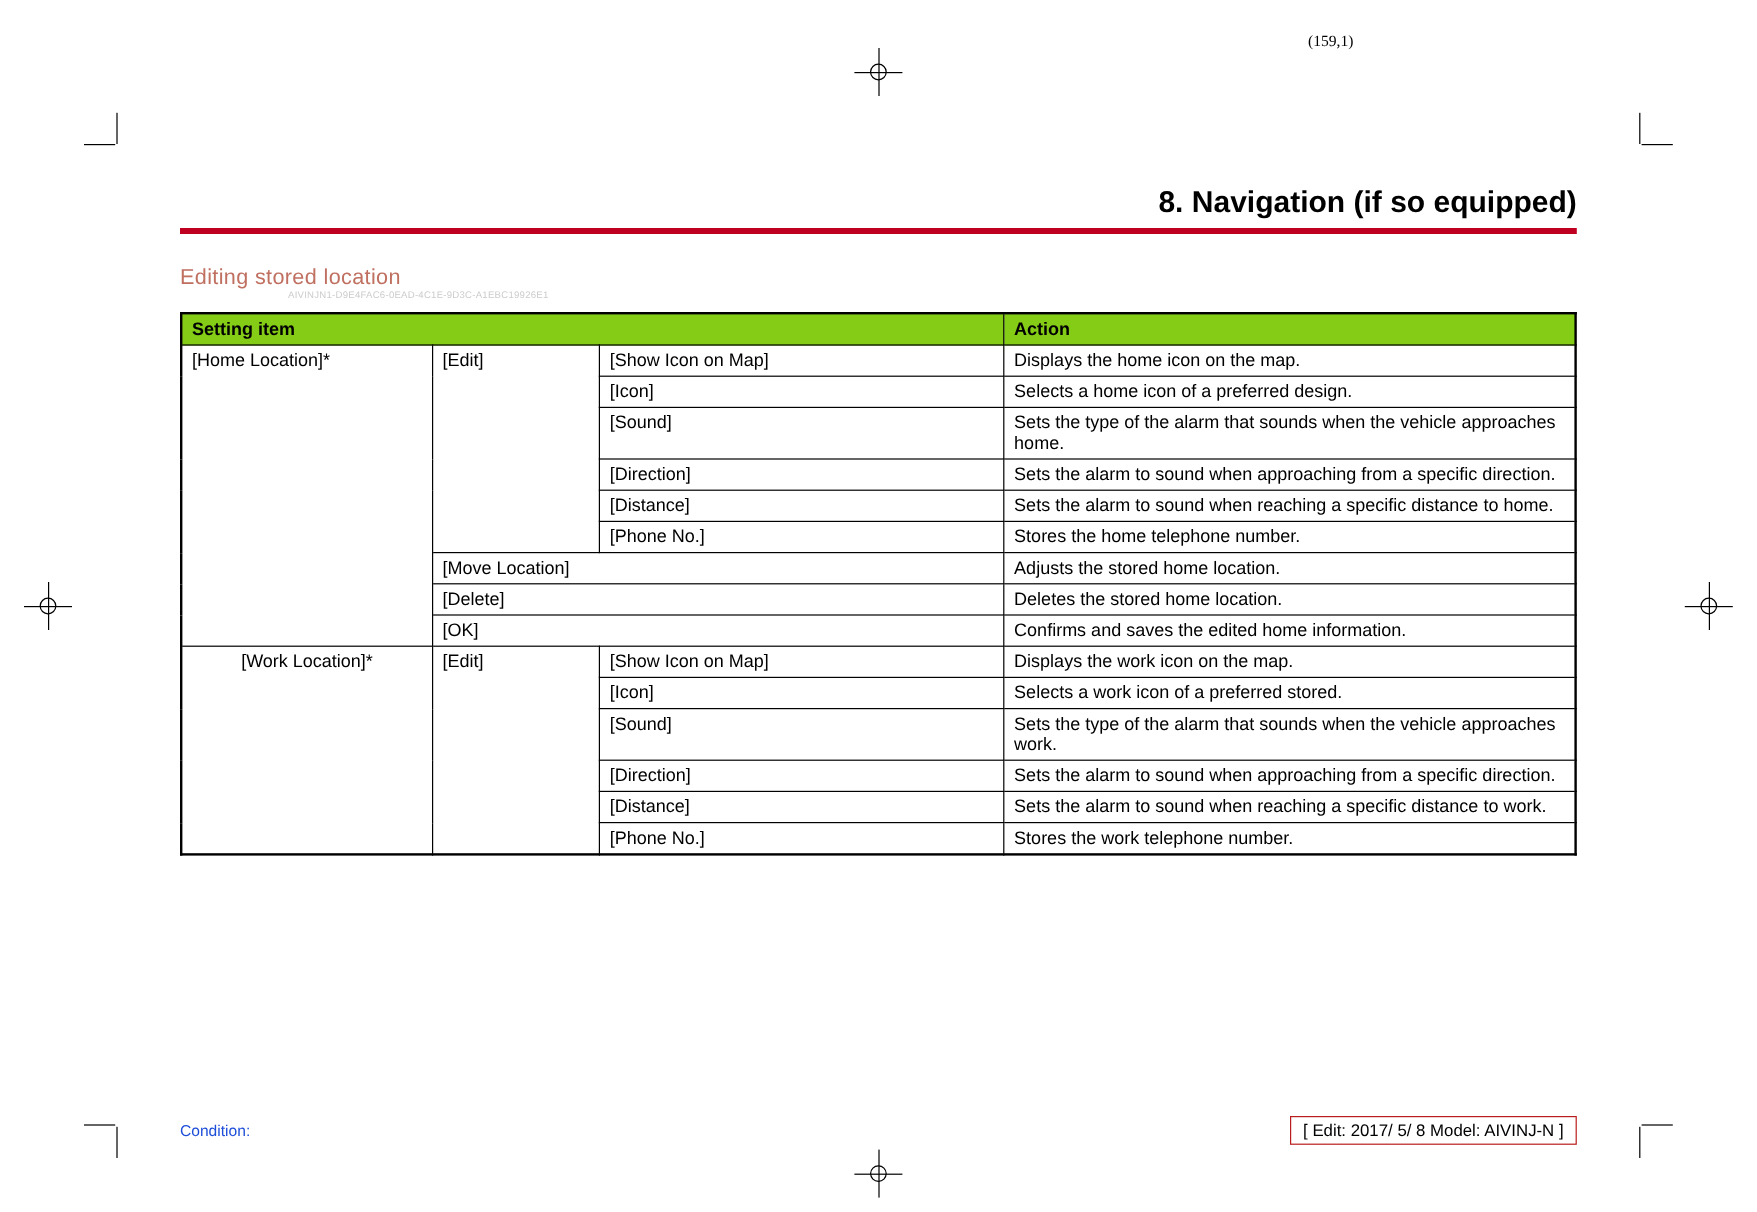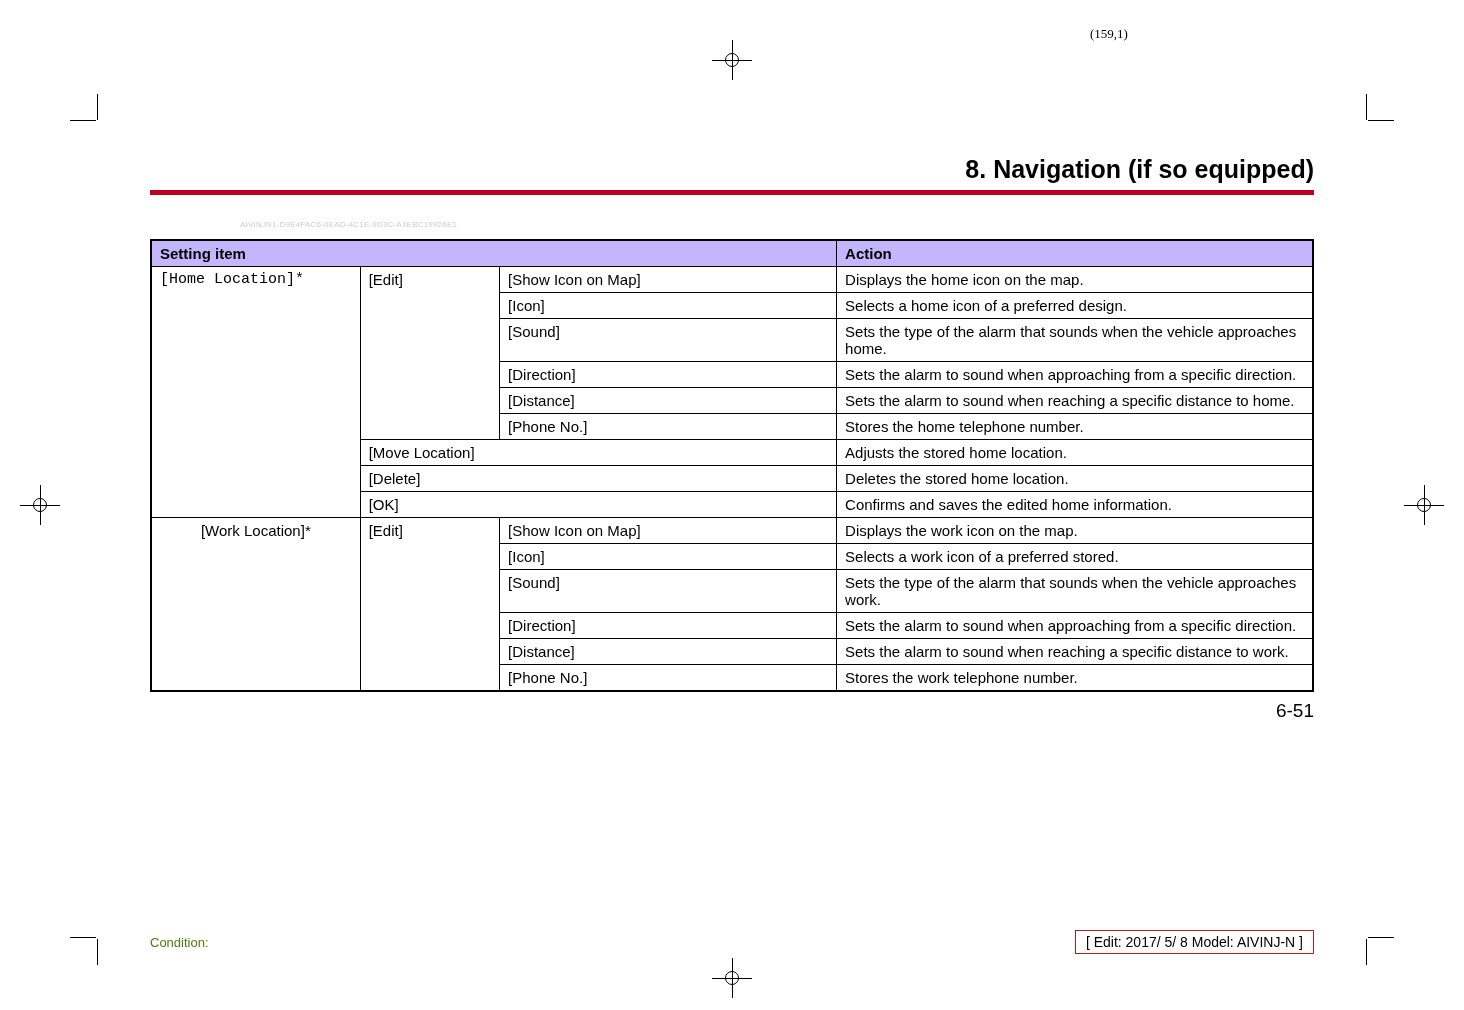--- a/index.html
+++ b/index.html
@@ -102,35 +102,35 @@
     font-size: 15px;
   }
   table.settings th, table.settings td {
     border: 1px solid #000;
     padding: 4px 8px;
     text-align: left;
     vertical-align: top;
   }
   table.settings th {
     font-weight: bold;
-    background: #c4b5fd;
+    background: #84cc16;
   }
   table.settings {
     border: 2.5px solid #000;
   }
   .page-num {
     text-align: right;
     font-size: 19px;
     margin-top: 8px;
   }
   .footer-left {
     position: absolute;
     left: 150px;
     bottom: 60px;
-    color: #4d7c0f;
+    color: #1d4ed8;
     font-size: 13px;
   }
   .footer-right {
     position: absolute;
     right: 150px;
     bottom: 56px;
     border: 1px solid #b91c1c;
     padding: 3px 10px;
     font-size: 14px;
     font-family: Arial, sans-serif;
@@ -160,35 +160,36 @@
 <div class="crop-v crop-tr-v"></div>
 <div class="crop-h crop-bl-h"></div>
 <div class="crop-v crop-bl-v"></div>
 <div class="crop-h crop-br-h"></div>
 <div class="crop-v crop-br-v"></div>
 
 <div class="content">
   <div class="chapter-title">8. Navigation (if so equipped)</div>
   <div class="title-rule"></div>
 
+  <div class="section-heading">Editing stored location</div>
   <span class="hash">AIVINJN1-D9E4FAC6-0EAD-4C1E-9D3C-A1EBC19926E1</span>
 
   <ol class="steps">
   </ol>
 
   <table class="settings">
     <thead>
       <tr>
         <th colspan="3">Setting item</th>
         <th style="width:41%">Action</th>
       </tr>
     </thead>
     <tbody id="tbody">
         <tr>
-          <td rowspan="9" style="width: 18%; font-family: Liberation Mono, monospace;">[Home Location]*</td>
+          <td rowspan="9" style="width: 18%;">[Home Location]*</td>
           <td rowspan="6" style="width: 12%;">[Edit]</td>
           <td>[Show Icon on Map]</td>
           <td>Displays the home icon on the map.</td>
         </tr>
         <tr>
           <td>[Icon]</td>
           <td>Selects a home icon of a preferred design.</td>
         </tr>
         <tr>
           <td>[Sound]</td>
@@ -240,17 +241,16 @@
           <td>[Distance]</td>
           <td>Sets the alarm to sound when reaching a specific distance to work.</td>
         </tr>
         <tr>
           <td>[Phone No.]</td>
           <td>Stores the work telephone number.</td>
         </tr>
       </tbody>
   </table>
 
-  <div class="page-num">6-51</div>
 </div>
 
 <div class="footer-left">Condition:</div>
 <div class="footer-right">[ Edit: 2017/ 5/ 8   Model: AIVINJ-N ]</div>
 
 </body></html>

